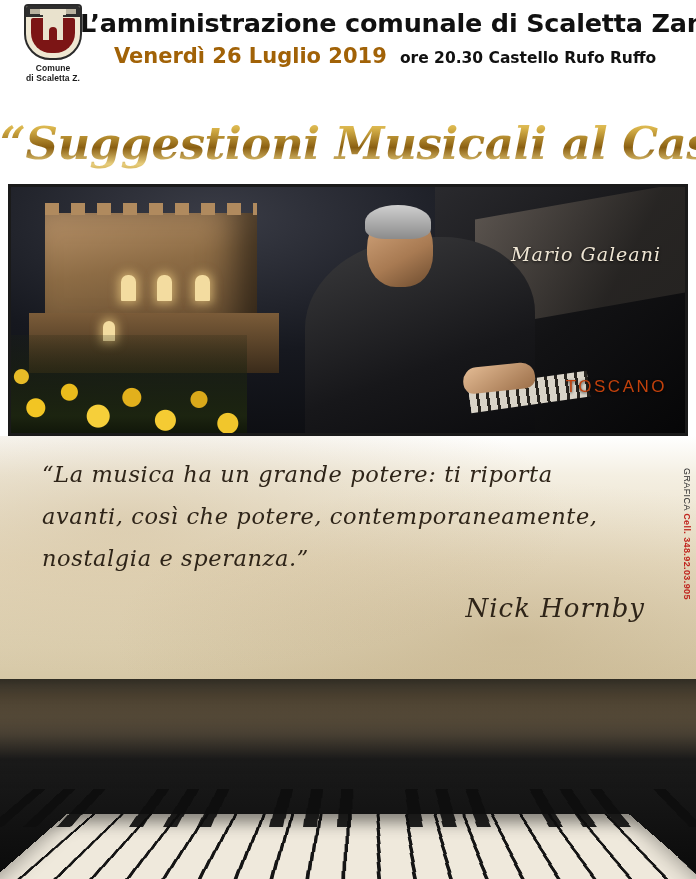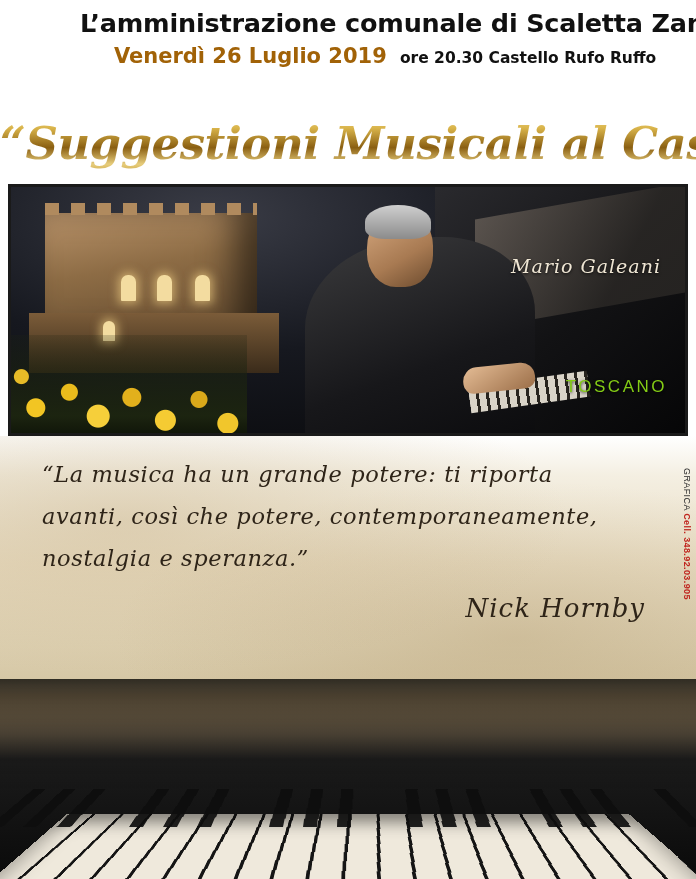--- a/index.html
+++ b/index.html
@@ -303,37 +303,37 @@
     bottom: 42px;
     width: 72px;
     height: 26px;
     background: linear-gradient(150deg, #e3bb94 0%, #9c6f49 100%);
     border-radius: 14px 14px 10px 10px;
     transform: rotate(-6deg);
   }
   .photo .signature {
     position: absolute;
     right: 24px;
-    top: 68px;
+    top: 56px;
     font-family: "DejaVu Serif", serif;
     font-style: italic;
     font-size: 19px;
     color: #efe6d4;
     letter-spacing: 1px;
     text-shadow: 0 1px 3px rgba(0,0,0,.8);
     white-space: nowrap;
   }
   .photo .brand {
     position: absolute;
     right: 18px;
     bottom: 36px;
     font-family: "Liberation Sans", sans-serif;
     font-size: 17px;
     letter-spacing: 2.5px;
-    color: #84cc16;
+    color: #c2410c;
     text-shadow: 0 1px 3px rgba(0,0,0,.8);
     white-space: nowrap;
   }
 
   
   .quote-area {
     position: relative;
     height: 280px;
     background:
       linear-gradient(180deg, #ffffff 0%, #f4efe2 14%, #e8dcc2 46%, #dccfb0 75%, #cfbf9a 100%);
@@ -431,20 +431,31 @@
     background: linear-gradient(180deg, rgba(20,18,14,.85) 0%, rgba(20,18,14,.15) 28%, rgba(0,0,0,0) 55%);
   }
 </style>
 </head>
 <body>
 
 <div class="poster">
 
   <div class="header">
 
+    <div class="crest">
+      <div class="crest-shield">
+        <div class="crown"></div>
+        <div class="field"></div>
+        <div class="tower"></div>
+      </div>
+      <div class="crest-caption">
+        <div>Comune</div>
+        <div>di Scaletta Z.</div>
+      </div>
+    </div>
 
     <div class="header-lines">
       <div class="line-admin">L’amministrazione comunale di Scaletta Zanclea</div>
       <div class="line-date">
         <span class="big">Venerdì 26 Luglio 2019</span>
         <span class="small">ore 20.30 Castello Rufo Ruffo</span>
       </div>
     </div>
   </div>
 

